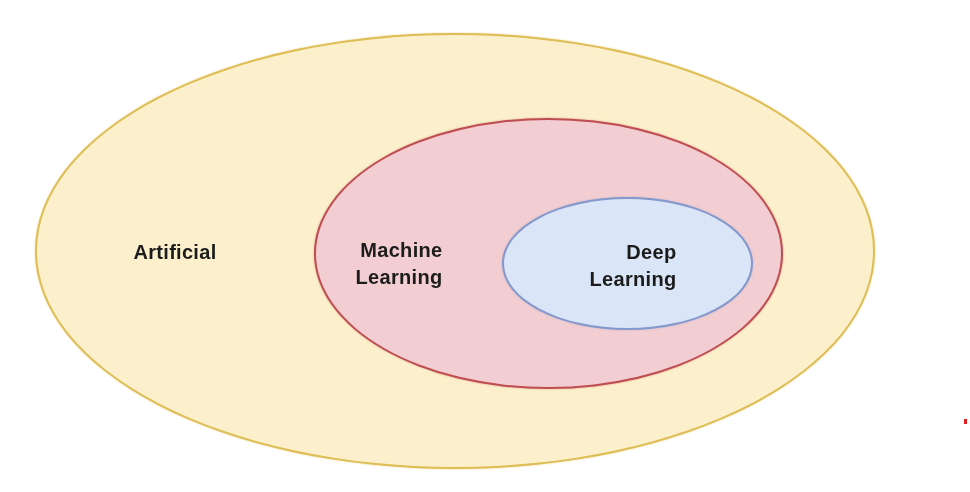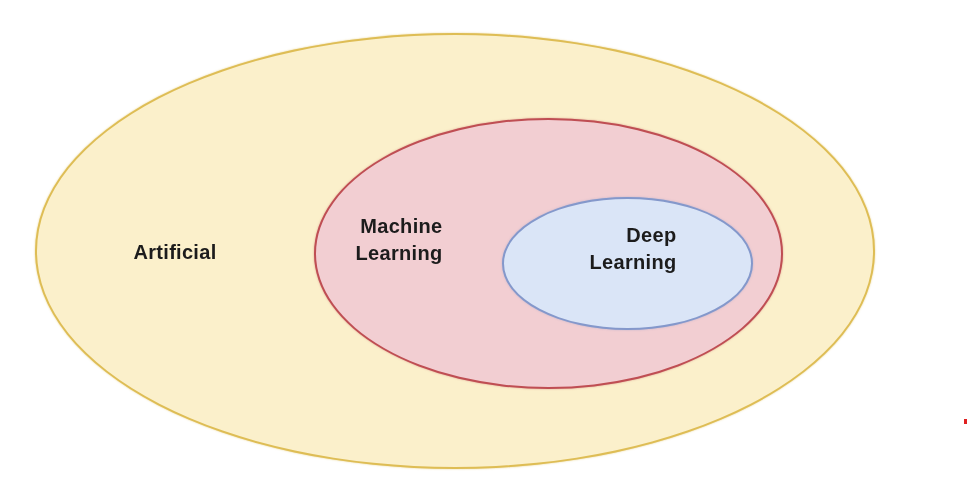--- a/index.html
+++ b/index.html
@@ -55,22 +55,22 @@
     align-items: flex-end;
     text-align: center;
     color: #1C1C1C;
     font-weight: bold;
     font-size: 20px;
     line-height: 27px;
     letter-spacing: 0.3px;
     white-space: nowrap;
   }
   .label-ai { left: 175px; top: 252px; }
-  .label-ml { left: 399px; top: 240px; }
-  .label-dl { left: 633px; top: 249px; }
+  .label-ml { left: 399px; top: 264px; }
+  .label-dl { left: 633px; top: 266px; }
   .artifact-dot {
     position: absolute;
     left: 964px;
     top: 419px;
     width: 3px;
     height: 5px;
     background: #E02020;
   }
 </style>
 </head>

